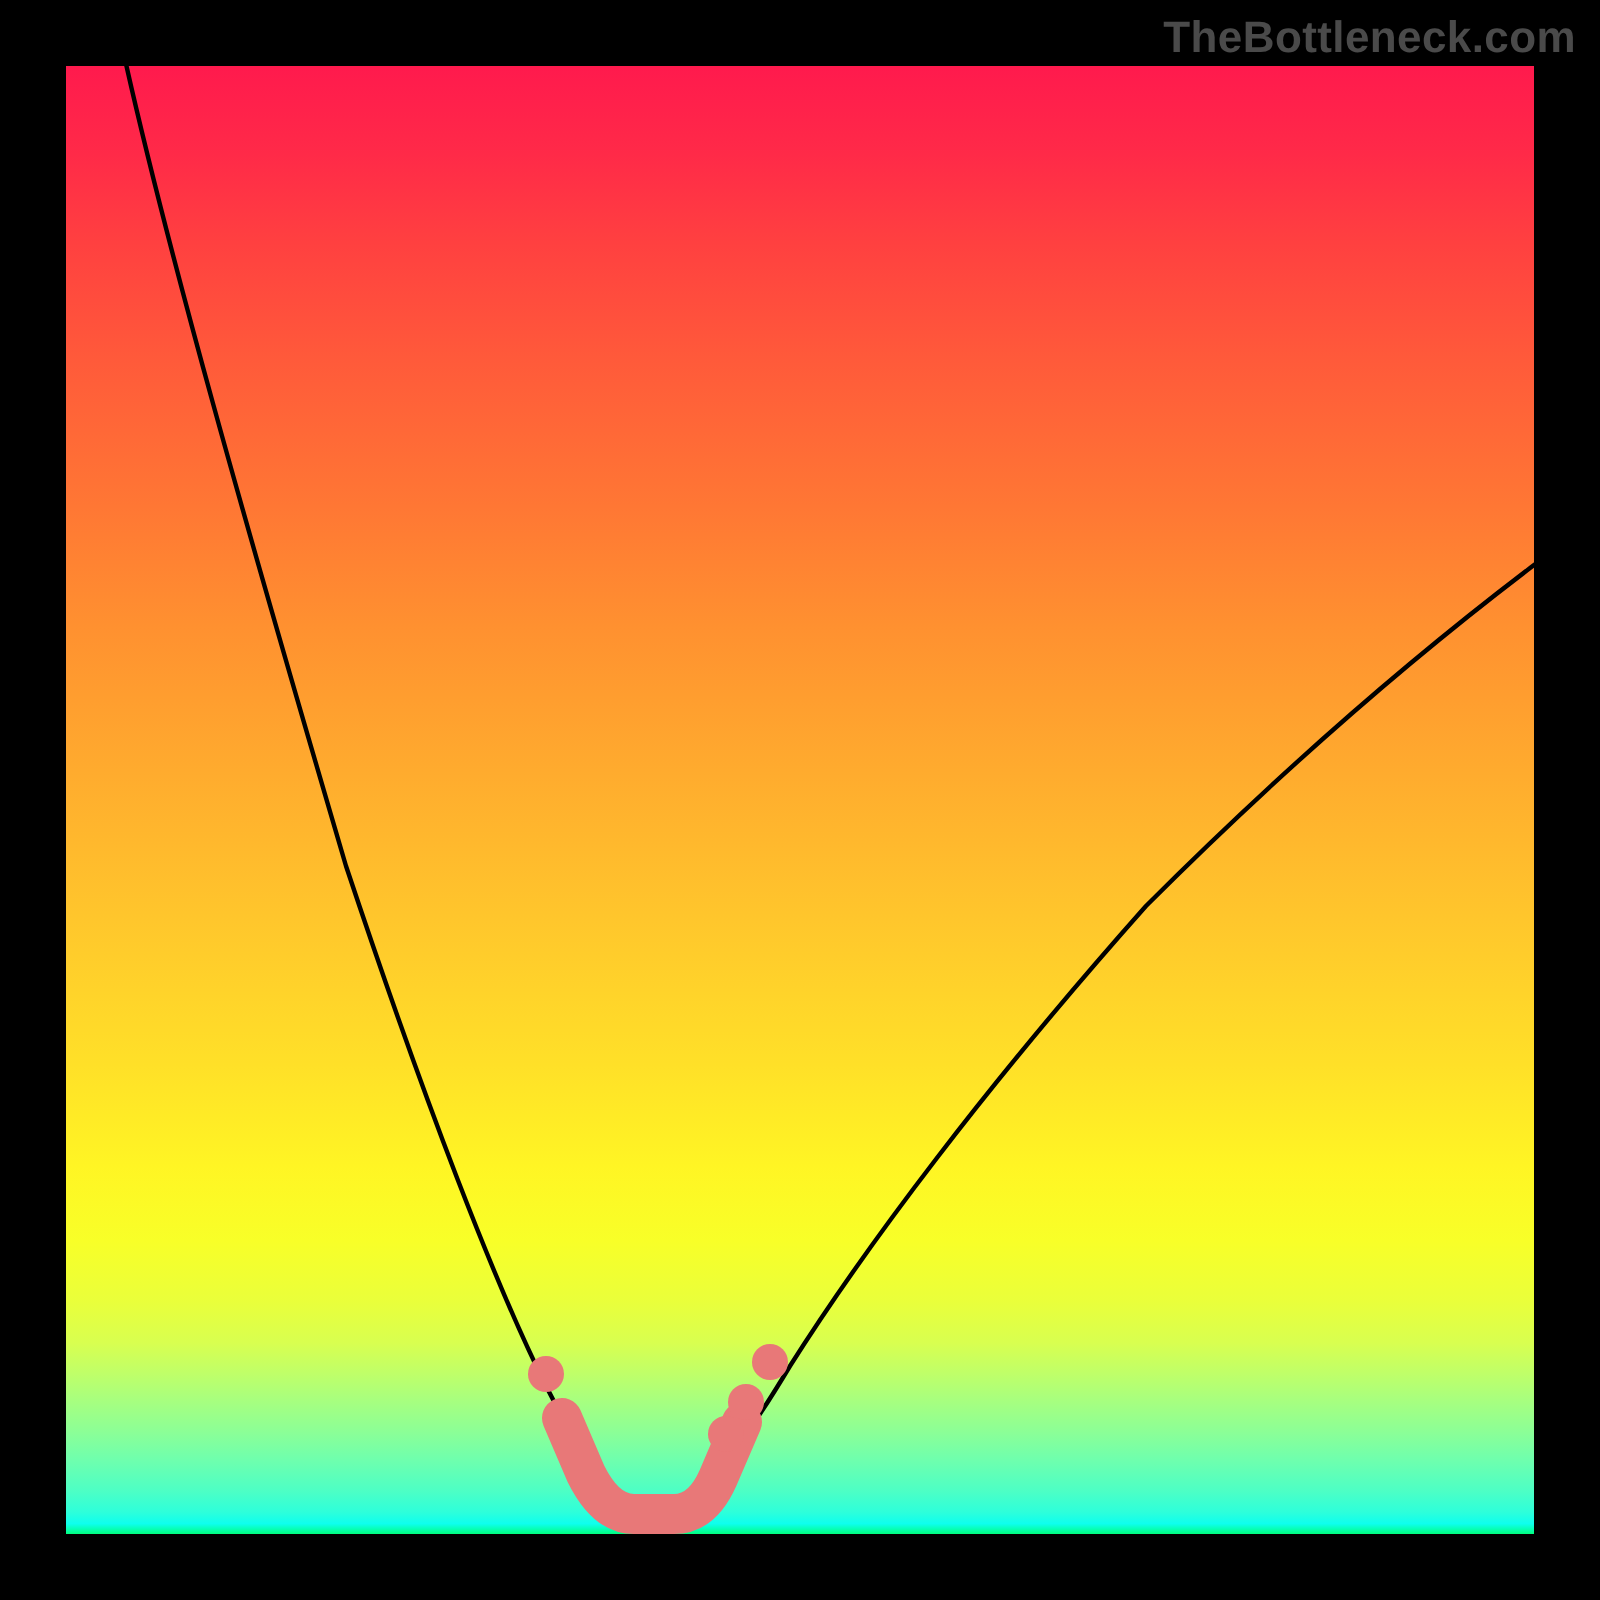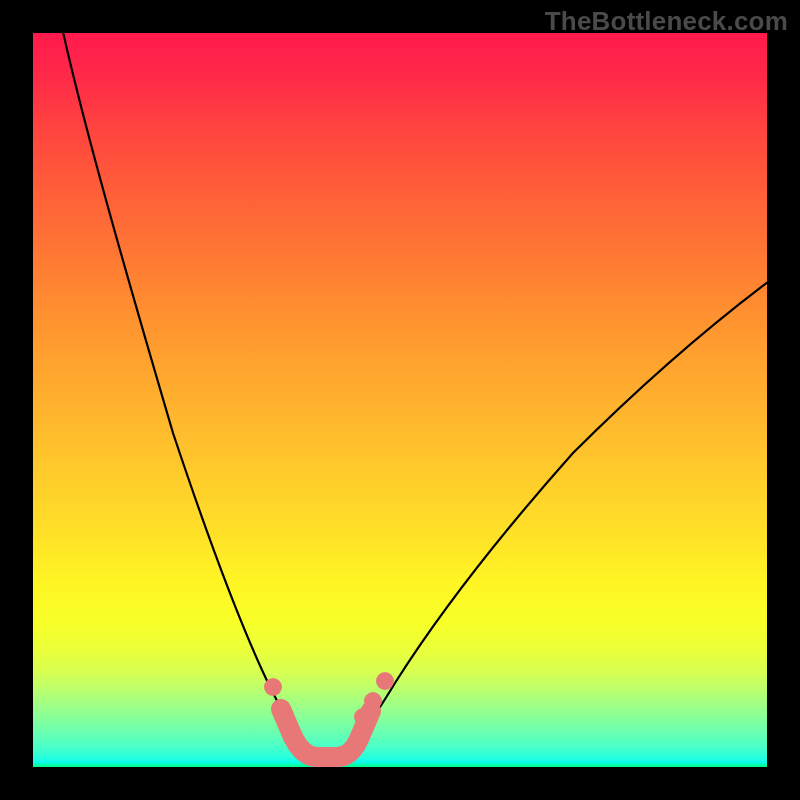--- a/index.html
+++ b/index.html
@@ -73,21 +73,21 @@
     stroke-linejoin: round;
   }
   .marker-dot {
     fill: #e87878;
   }
   .watermark {
     position: absolute;
     top: 6px;
     right: 12px;
     color: #4a4a4a;
-    font-size: 26px;
+    font-size: 22px;
     font-weight: 600;
     letter-spacing: 0.2px;
     user-select: none;
   }
 </style>
 </head>
 <body>
 
 <div class="frame">
 

